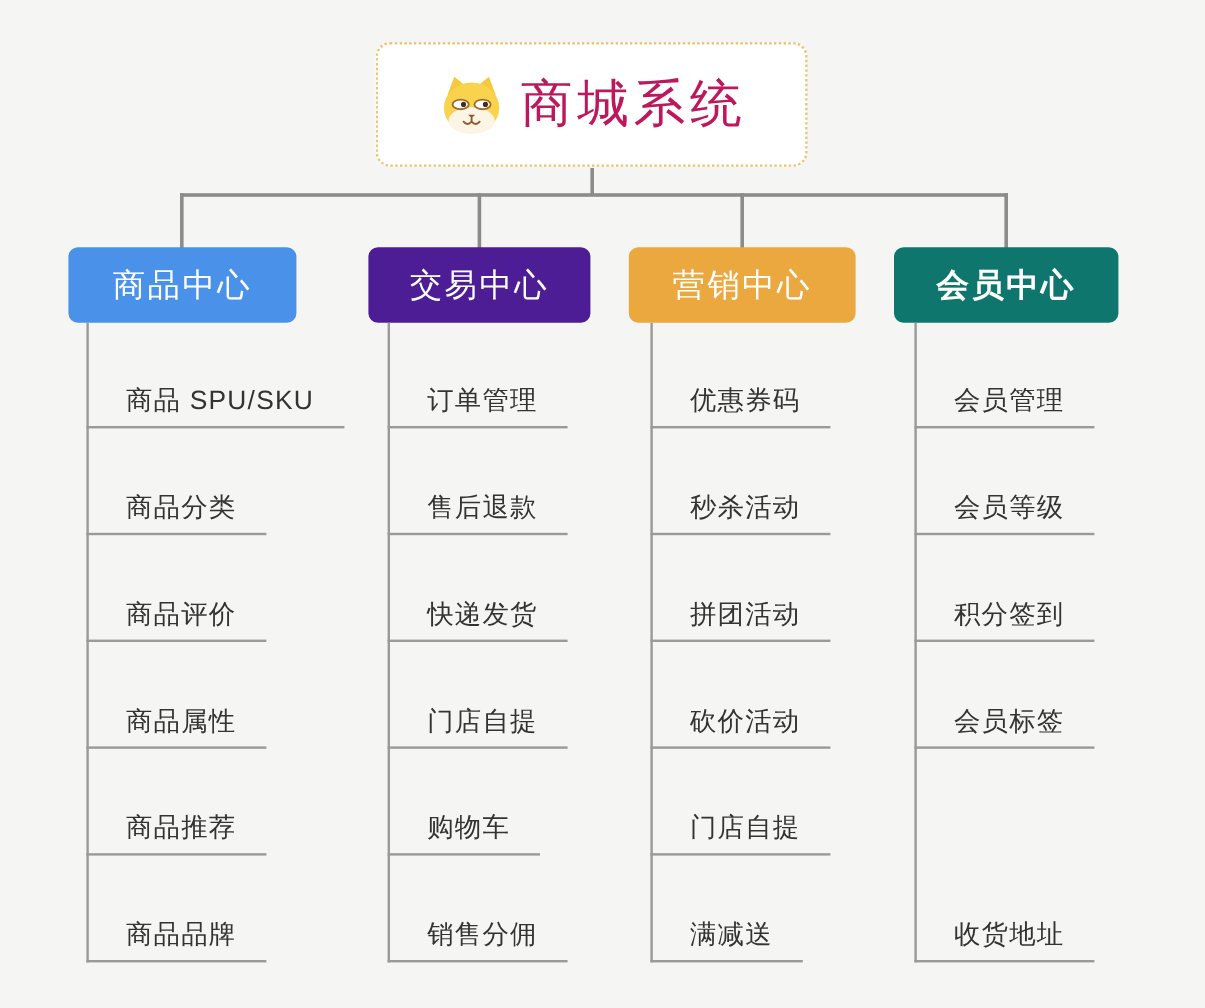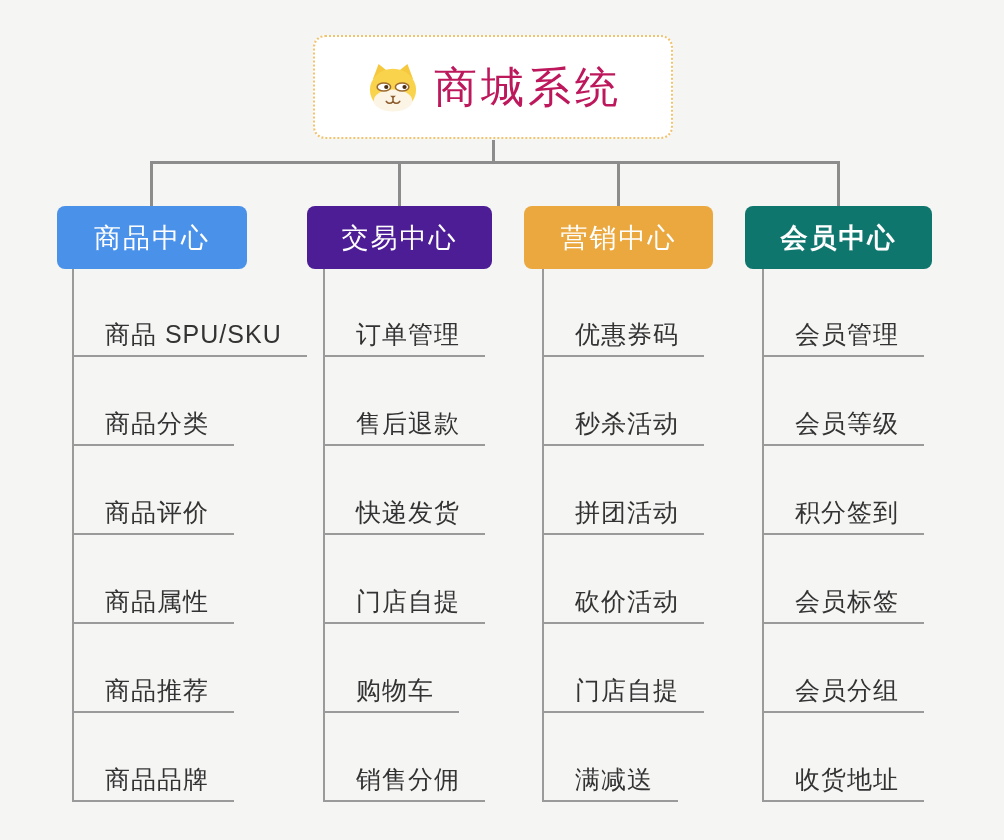--- a/index.html
+++ b/index.html
@@ -46,21 +46,21 @@
   .b2{left:524px;width:189px}
   .b3{left:745px;width:187px}
   
   .c0{left:72px}.c1{left:323px}.c2{left:542px}.c3{left:762px}
   
   .r0{top:319px}.r1{top:408px}.r2{top:497px}.r3{top:586px}.r4{top:675px}.r5{top:764px}
   .leaf{
     position:absolute;
     display:inline-block;white-space:nowrap;
     padding:0 25px 6px 33px;
-    font-size:25px;letter-spacing:1px;line-height:30px;
+    font-size:22px;letter-spacing:1px;line-height:30px;
     color:var(--leaf-text-color,#333333);
     border-bottom:2px solid var(--line-color,#9A9A9A);
   }
 </style>
 </head>
 <body>
 
 <div class="canvas">
 
   <div class="conn root-stem"></div>
@@ -120,16 +120,15 @@
   <div class="leaf c2 r5"><span>满减送</span></div>
 
   <div class="branch-box b3" style="background-color: #0f766e; font-weight: bold;">
     <span>会员中心</span>
   </div>
   <div class="spine c3"></div>
   <div class="leaf c3 r0"><span>会员管理</span></div>
   <div class="leaf c3 r1"><span>会员等级</span></div>
   <div class="leaf c3 r2"><span>积分签到</span></div>
   <div class="leaf c3 r3"><span>会员标签</span></div>
-  <div class="leaf c3 r4"><span>会员分组</span></div>
   <div class="leaf c3 r5"><span>收货地址</span></div>
 
 </div>
 
 </body></html>

